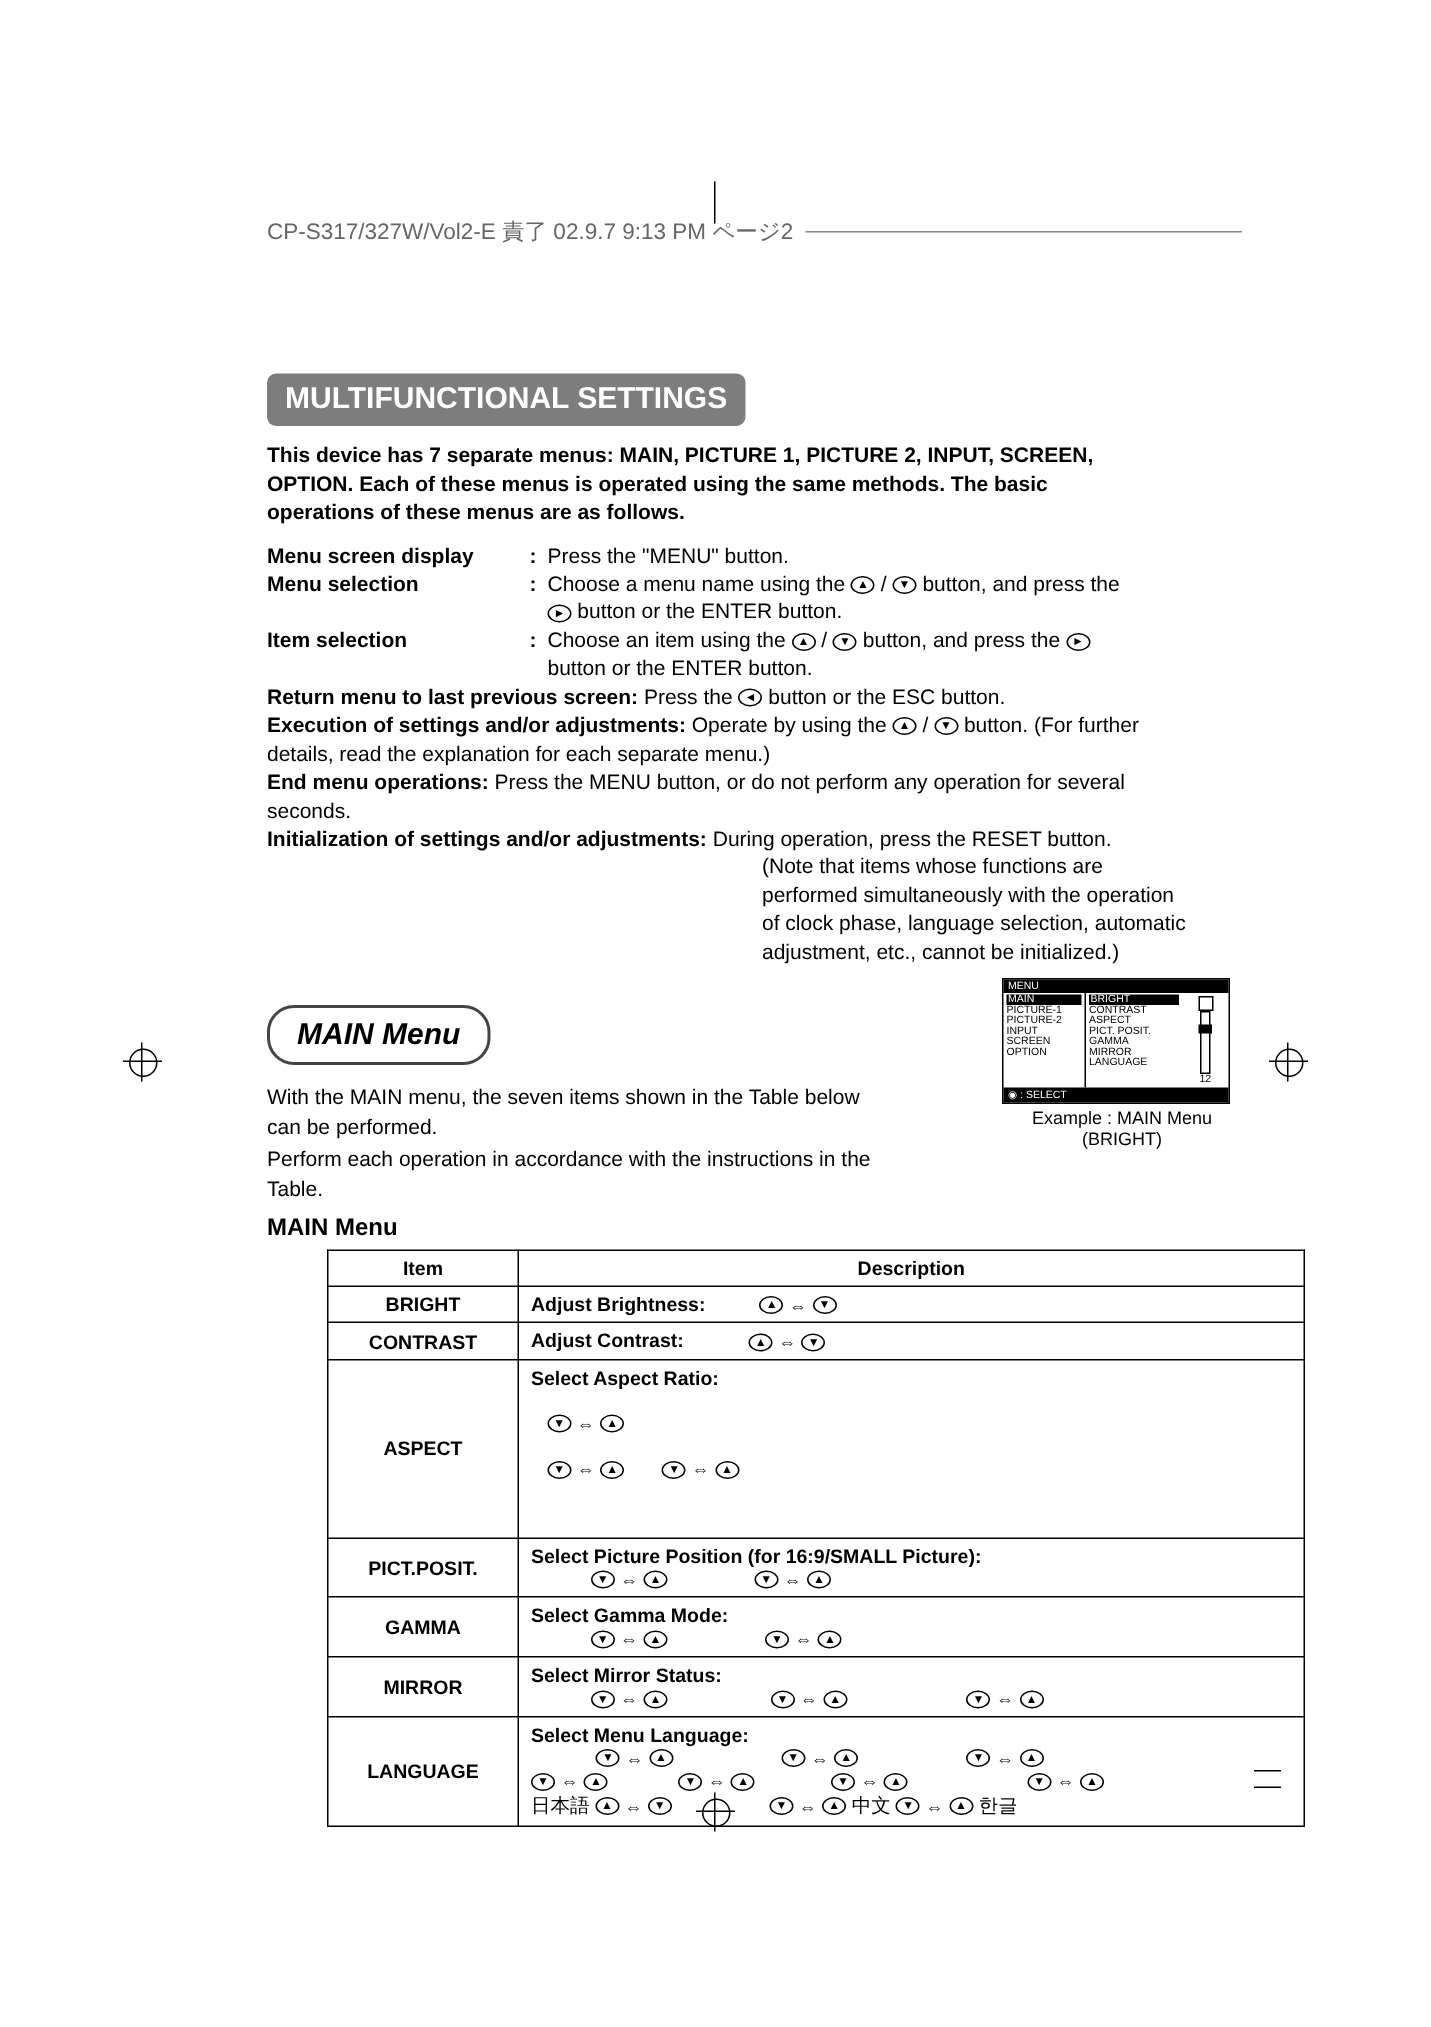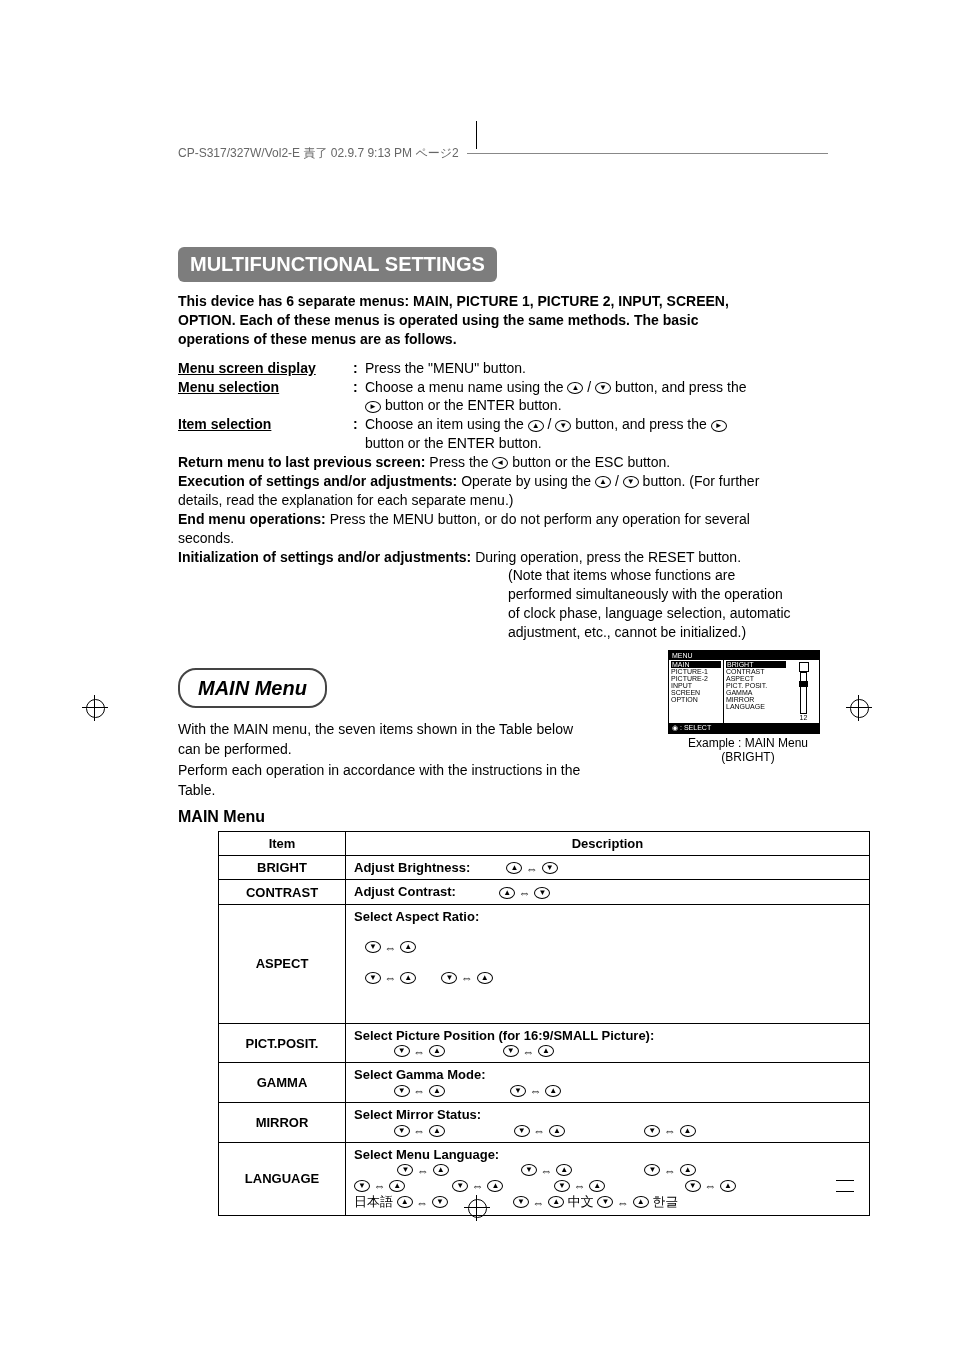--- a/index.html
+++ b/index.html
@@ -15,21 +15,21 @@
   }
   .page {
     position: absolute;
     left: 178px;
     top: 145px;
     width: 650px;
   }
   .hdr-line {
     display: flex;
     align-items: center;
-    font-size: 12px;
+    font-size: 15px;
     color: #666;
     margin-bottom: 85px;
   }
   .hdr-line .hline {
     flex: 1;
     border-top: 1px solid #888;
     margin-left: 8px;
   }
   .section-bar {
     display: inline-block;
@@ -50,21 +50,20 @@
   .ops { margin-top: 4px; width: 620px; }
   .op-row {
     display: flex;
     align-items: flex-start;
     line-height: 1.35;
   }
   .op-label {
     font-weight: bold;
     width: 175px;
     flex: none;
-    text-decoration: underline;
   }
   .op-colon { font-weight: bold; width: 12px; flex:none;}
   .op-body { flex: 1; }
   .inline-label { font-weight: bold; }
   .indent-block { padding-left: 330px; line-height:1.35; }
 
   .menu-title-row {
     display:flex;
     align-items:flex-start;
     margin-top: 18px;
@@ -166,21 +165,21 @@
 
 <div class="page">
 
   <div class="hdr-line">
     <span>CP-S317/327W/Vol2-E  責了  02.9.7  9:13 PM   ページ2</span>
     <span class="hline"></span>
   </div>
 
   <div class="section-bar">MULTIFUNCTIONAL SETTINGS</div>
 
-  <p class="intro-bold">This device has 6 separate menus: MAIN, PICTURE 1, PICTURE 2, INPUT, SCREEN, OPTION. Each of these menus is operated using the same methods. The basic operations of these menus are as follows.</p>
+  <p class="intro-bold">This device has 7 separate menus: MAIN, PICTURE 1, PICTURE 2, INPUT, SCREEN, OPTION. Each of these menus is operated using the same methods. The basic operations of these menus are as follows.</p>
 
   <div class="ops">
 
     <div class="op-row">
       <span class="op-label">Menu screen display</span>
       <span class="op-colon">:</span>
       <span class="op-body">Press the "MENU" button.</span>
     </div>
 
     <div class="op-row">

